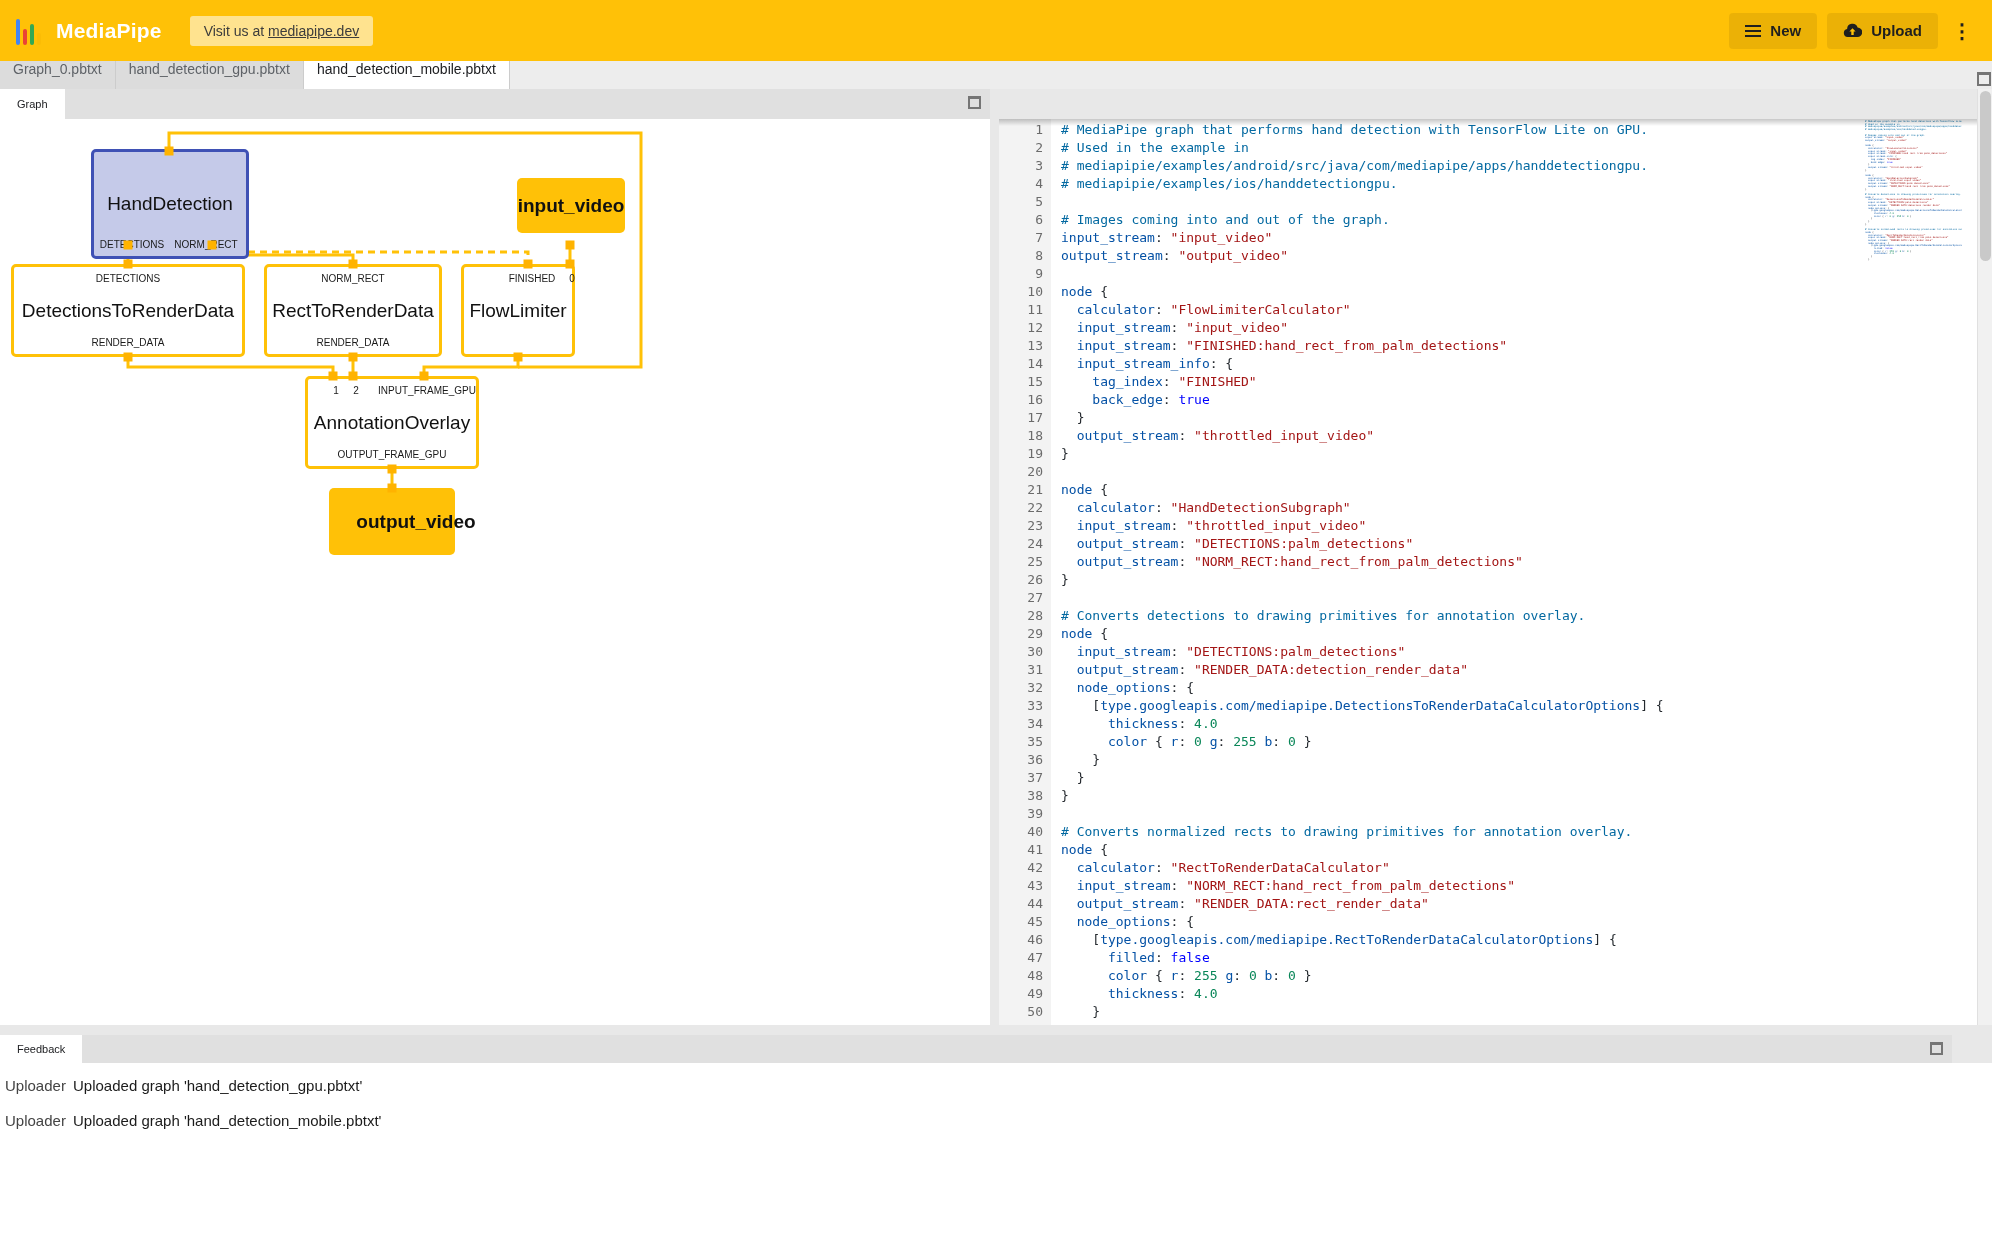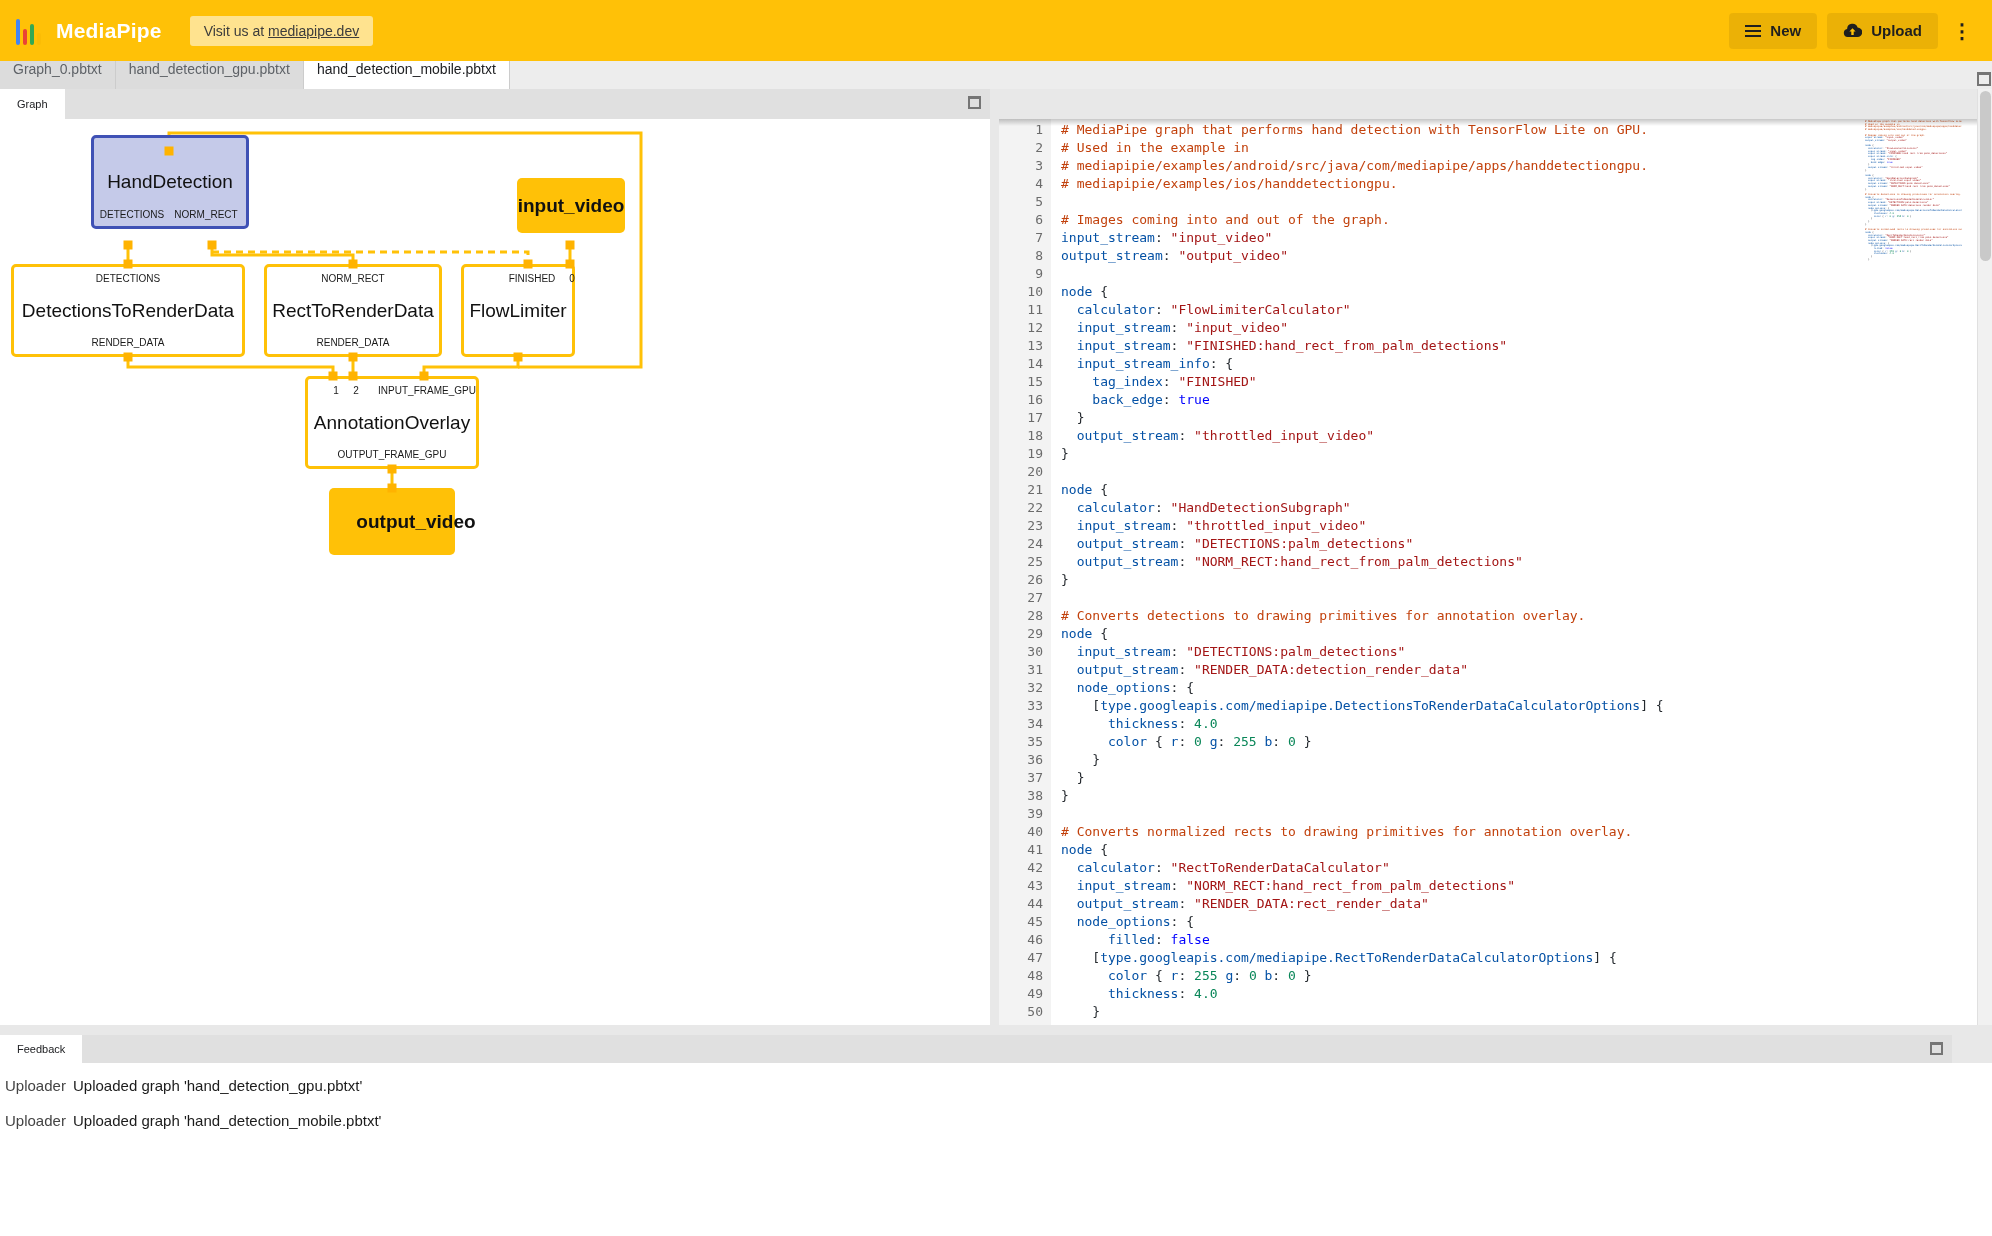--- a/index.html
+++ b/index.html
@@ -66,21 +66,21 @@
   .editor-content::after { content:''; position:absolute; top:0; left:0; right:0; height:7px;
                     background:linear-gradient(rgba(0,0,0,0.22), rgba(0,0,0,0)); pointer-events:none; }
   .gutter { position:absolute; top:0; left:0; width:52px; height:100%; background:#f3f3f3;
             padding:2px 8px 0 0; text-align:right; }
   .gutter .ln { font:13px/18px "DejaVu Sans Mono", monospace; color:#6b6b6b; }
   .code-area { position:absolute; top:0; left:62px; right:116px; height:100%; padding-top:2px; overflow:hidden; }
   .code-line { font:13px/18px "DejaVu Sans Mono", monospace; white-space:pre; color:#24292e; }
   .minimap { position:absolute; top:0; right:15px; width:97px; height:100%; background:#ffffff;
              overflow:hidden; padding-top:2px; cursor:pointer; }
   .minimap .code-line { font:2.4px/2.7px "DejaVu Sans Mono", monospace; }
-  .tk-com { color:#c2410c; } .tk-str { color:#a31515; } .tk-key { color:#0451a5; }
+  .tk-com { color:#0369a1; } .tk-str { color:#a31515; } .tk-key { color:#0451a5; }
   .tk-num { color:#098658; } .tk-bool { color:#0000ff; }
 
   
   .win-scrollbar { position:absolute; top:89px; left:1977px; width:15px; height:936px;
                    background:#f1f1f1; border-left:1px solid #e0e0e0; cursor:pointer; }
   .win-scrollbar .thumb { position:absolute; top:2px; left:2px; width:11px; height:170px;
                    background:#c9c9c9; border-radius:6px; }
   .scroll-corner { position:absolute; top:72px; left:1977px; width:14px; height:14px;
                    border:2px solid #757575; border-top-width:3px; cursor:pointer; }
 
@@ -158,21 +158,21 @@
         <path d="M570 126 L570 145"></path>
         <path d="M128 126 L128 145"></path>
         <path d="M212 126 L212 136 L353 136 L353 145"></path>
         <path d="M212 133 L528 133 L528 145" stroke-dasharray="7 5"></path>
         <path d="M128 238 L128 248 L333 248 L333 257"></path>
         <path d="M353 238 L353 257"></path>
         <path d="M392 350 L392 369"></path>
       </g>
     </svg>
 
-    <div class="gnode node-selected" style="left:91px;top:16px;width:158px;height:94px;">
+    <div class="gnode node-selected" style="left:91px;top:30px;width:158px;height:110px;">
       <div class="title">HandDetection</div>
       <span class="plabel" style="left:0;width:76px;bottom:6px;">DETECTIONS</span>
       <span class="plabel" style="right:0;width:80px;bottom:6px;">NORM_RECT</span>
     </div>
 
     <div class="gnode node-amber" style="left:517px;top:59px;width:108px;height:55px;">
       <div class="title">input_video</div>
     </div>
 
     <div class="gnode node-white" style="left:11px;top:145px;width:234px;height:93px;">
@@ -321,22 +321,22 @@
         <div class="code-line">    }</div>
         <div class="code-line">  }</div>
         <div class="code-line">}</div>
         <div class="code-line">&nbsp;</div>
         <div class="code-line"><span class="tk-com"># Converts normalized rects to drawing primitives for annotation overlay.</span></div>
         <div class="code-line"><span class="tk-key">node</span> {</div>
         <div class="code-line">  <span class="tk-key">calculator</span>: <span class="tk-str">"RectToRenderDataCalculator"</span></div>
         <div class="code-line">  <span class="tk-key">input_stream</span>: <span class="tk-str">"NORM_RECT:hand_rect_from_palm_detections"</span></div>
         <div class="code-line">  <span class="tk-key">output_stream</span>: <span class="tk-str">"RENDER_DATA:rect_render_data"</span></div>
         <div class="code-line">  <span class="tk-key">node_options</span>: {</div>
+        <div class="code-line">    [<span class="tk-key">type.googleapis.com/mediapipe.RectToRenderDataCalculatorOptions</span>] {</div>
         <div class="code-line">      <span class="tk-key">filled</span>: <span class="tk-bool">false</span></div>
-        <div class="code-line">    [<span class="tk-key">type.googleapis.com/mediapipe.RectToRenderDataCalculatorOptions</span>] {</div>
         <div class="code-line">      <span class="tk-key">color</span> { <span class="tk-key">r</span>: <span class="tk-num">255</span> <span class="tk-key">g</span>: <span class="tk-num">0</span> <span class="tk-key">b</span>: <span class="tk-num">0</span> }</div>
         <div class="code-line">      <span class="tk-key">thickness</span>: <span class="tk-num">4.0</span></div>
         <div class="code-line">    }</div>
       </div>
     <div class="minimap">
         <div class="code-line"><span class="tk-com"># MediaPipe graph that performs hand detection with TensorFlow Lite on GPU.</span></div>
         <div class="code-line"><span class="tk-com"># Used in the example in</span></div>
         <div class="code-line"><span class="tk-com"># mediapipie/examples/android/src/java/com/mediapipe/apps/handdetectiongpu.</span></div>
         <div class="code-line"><span class="tk-com"># mediapipie/examples/ios/handdetectiongpu.</span></div>
         <div class="code-line">&nbsp;</div>

